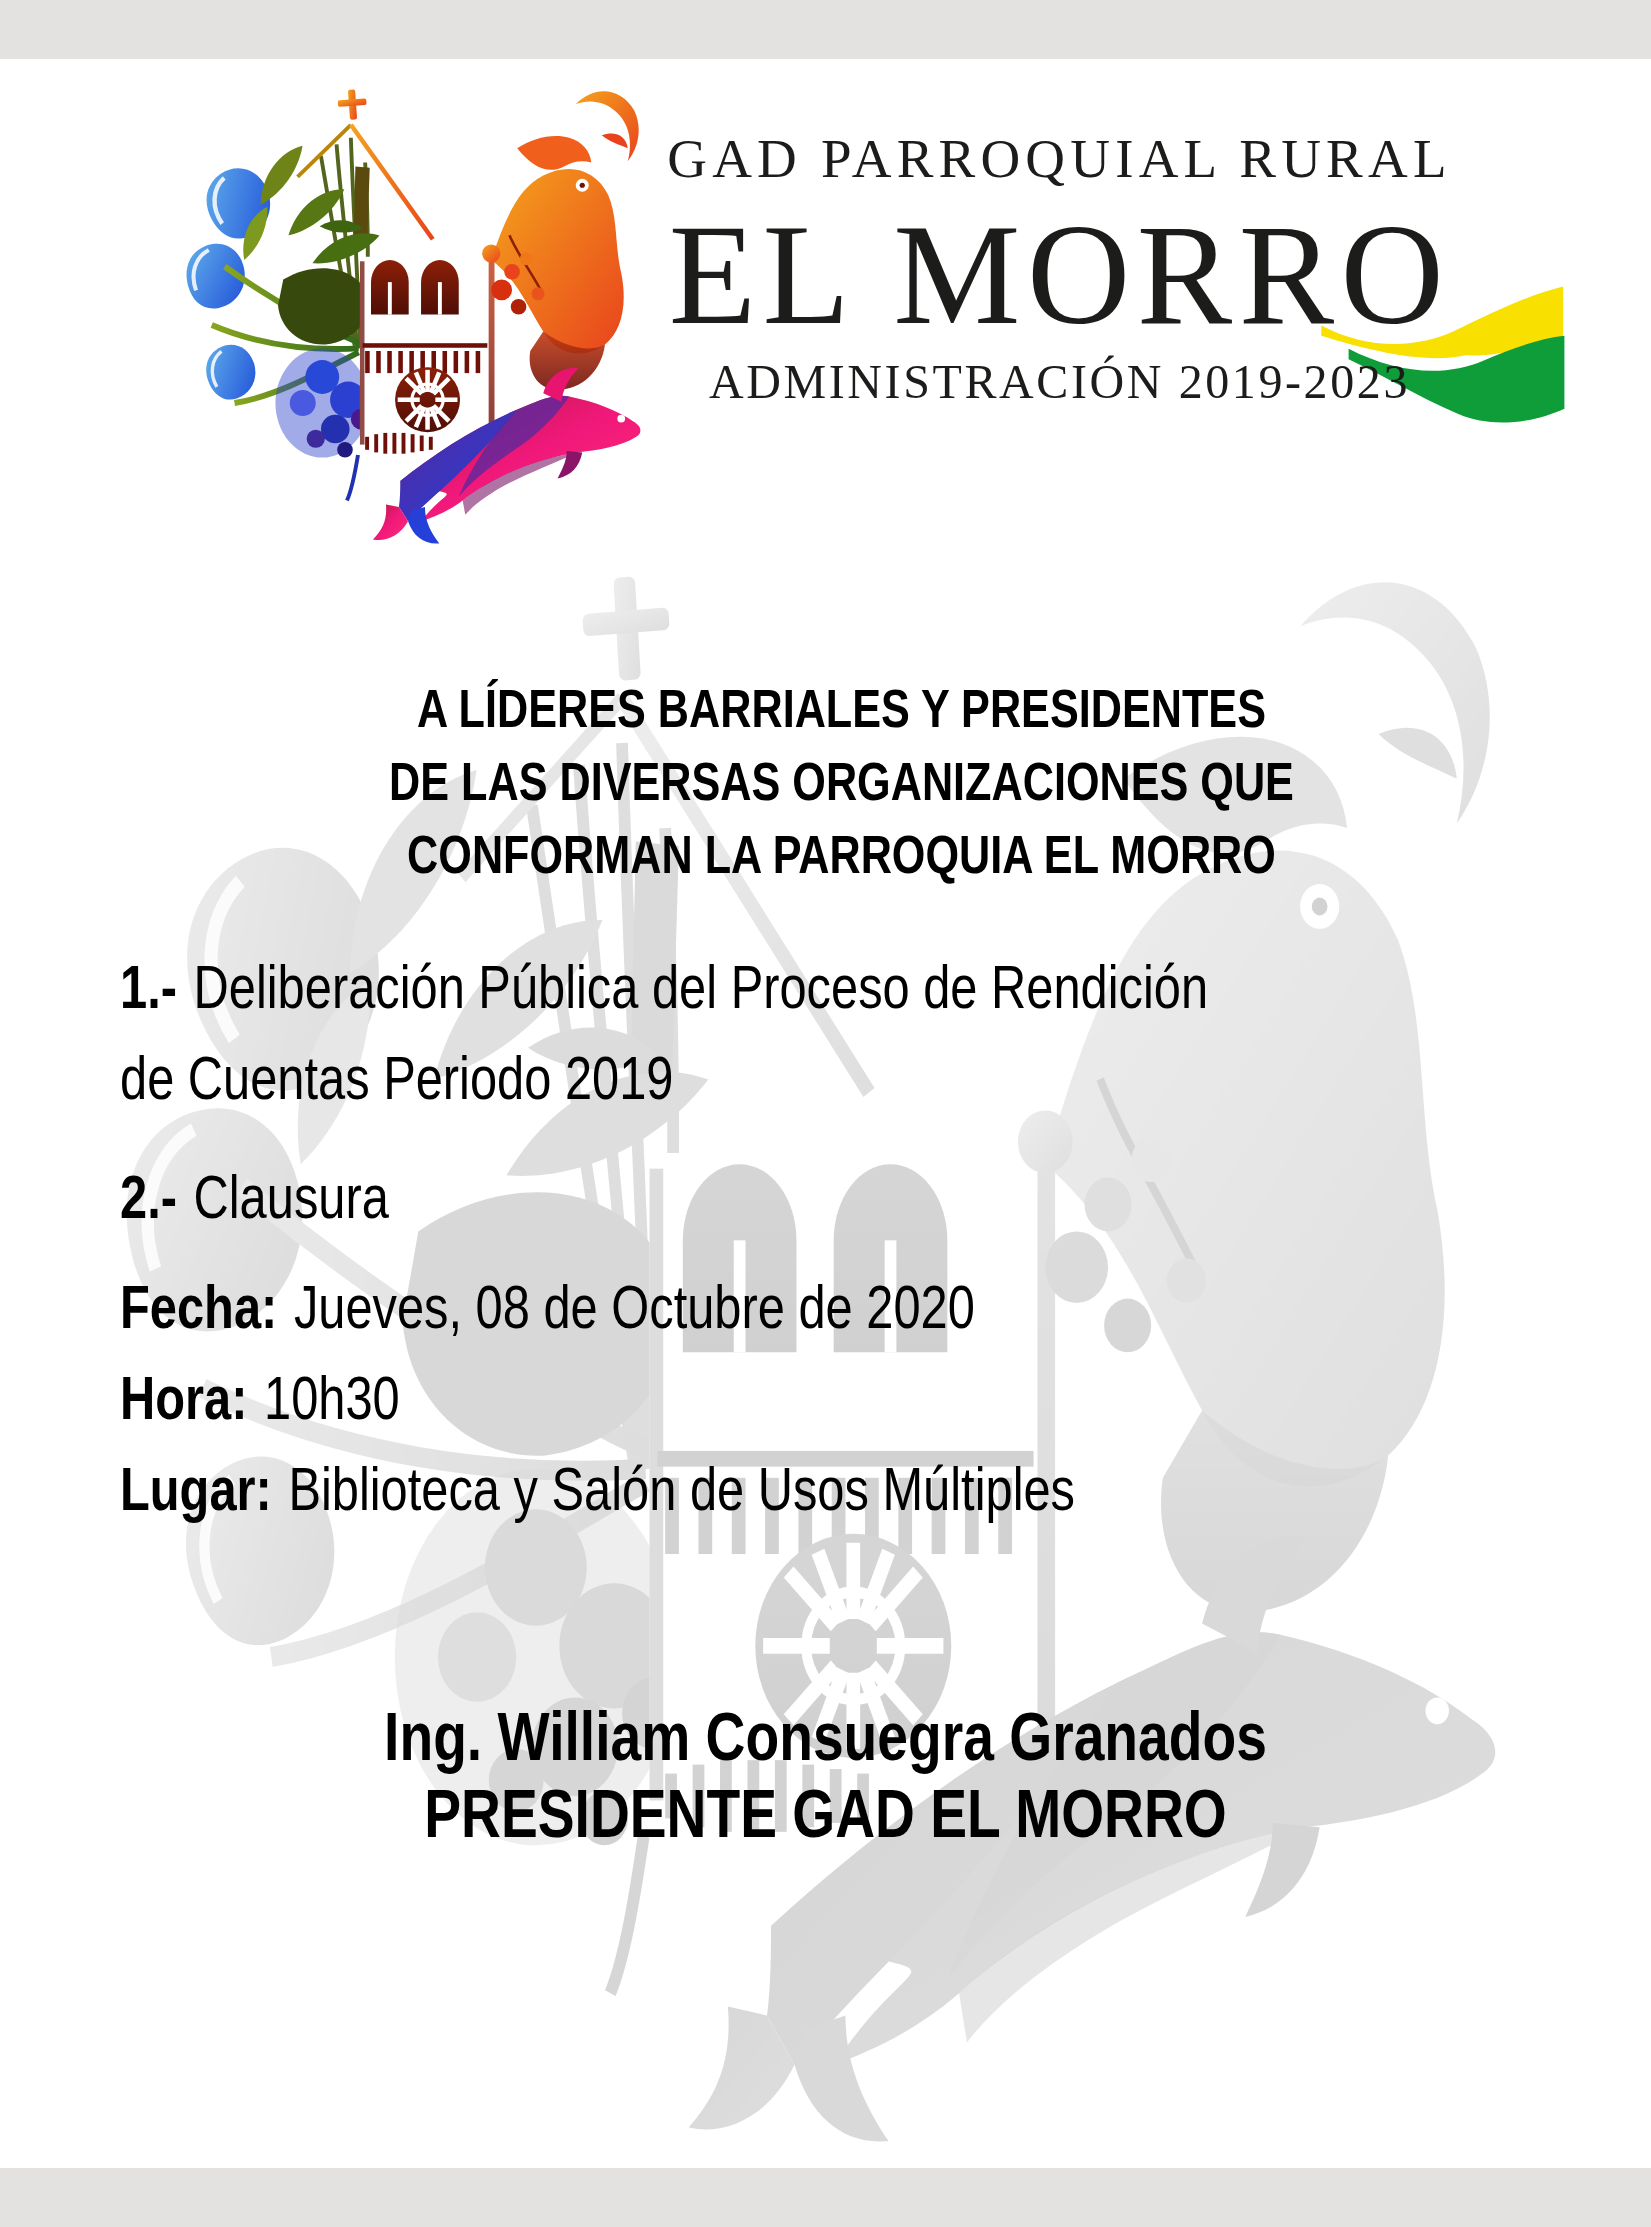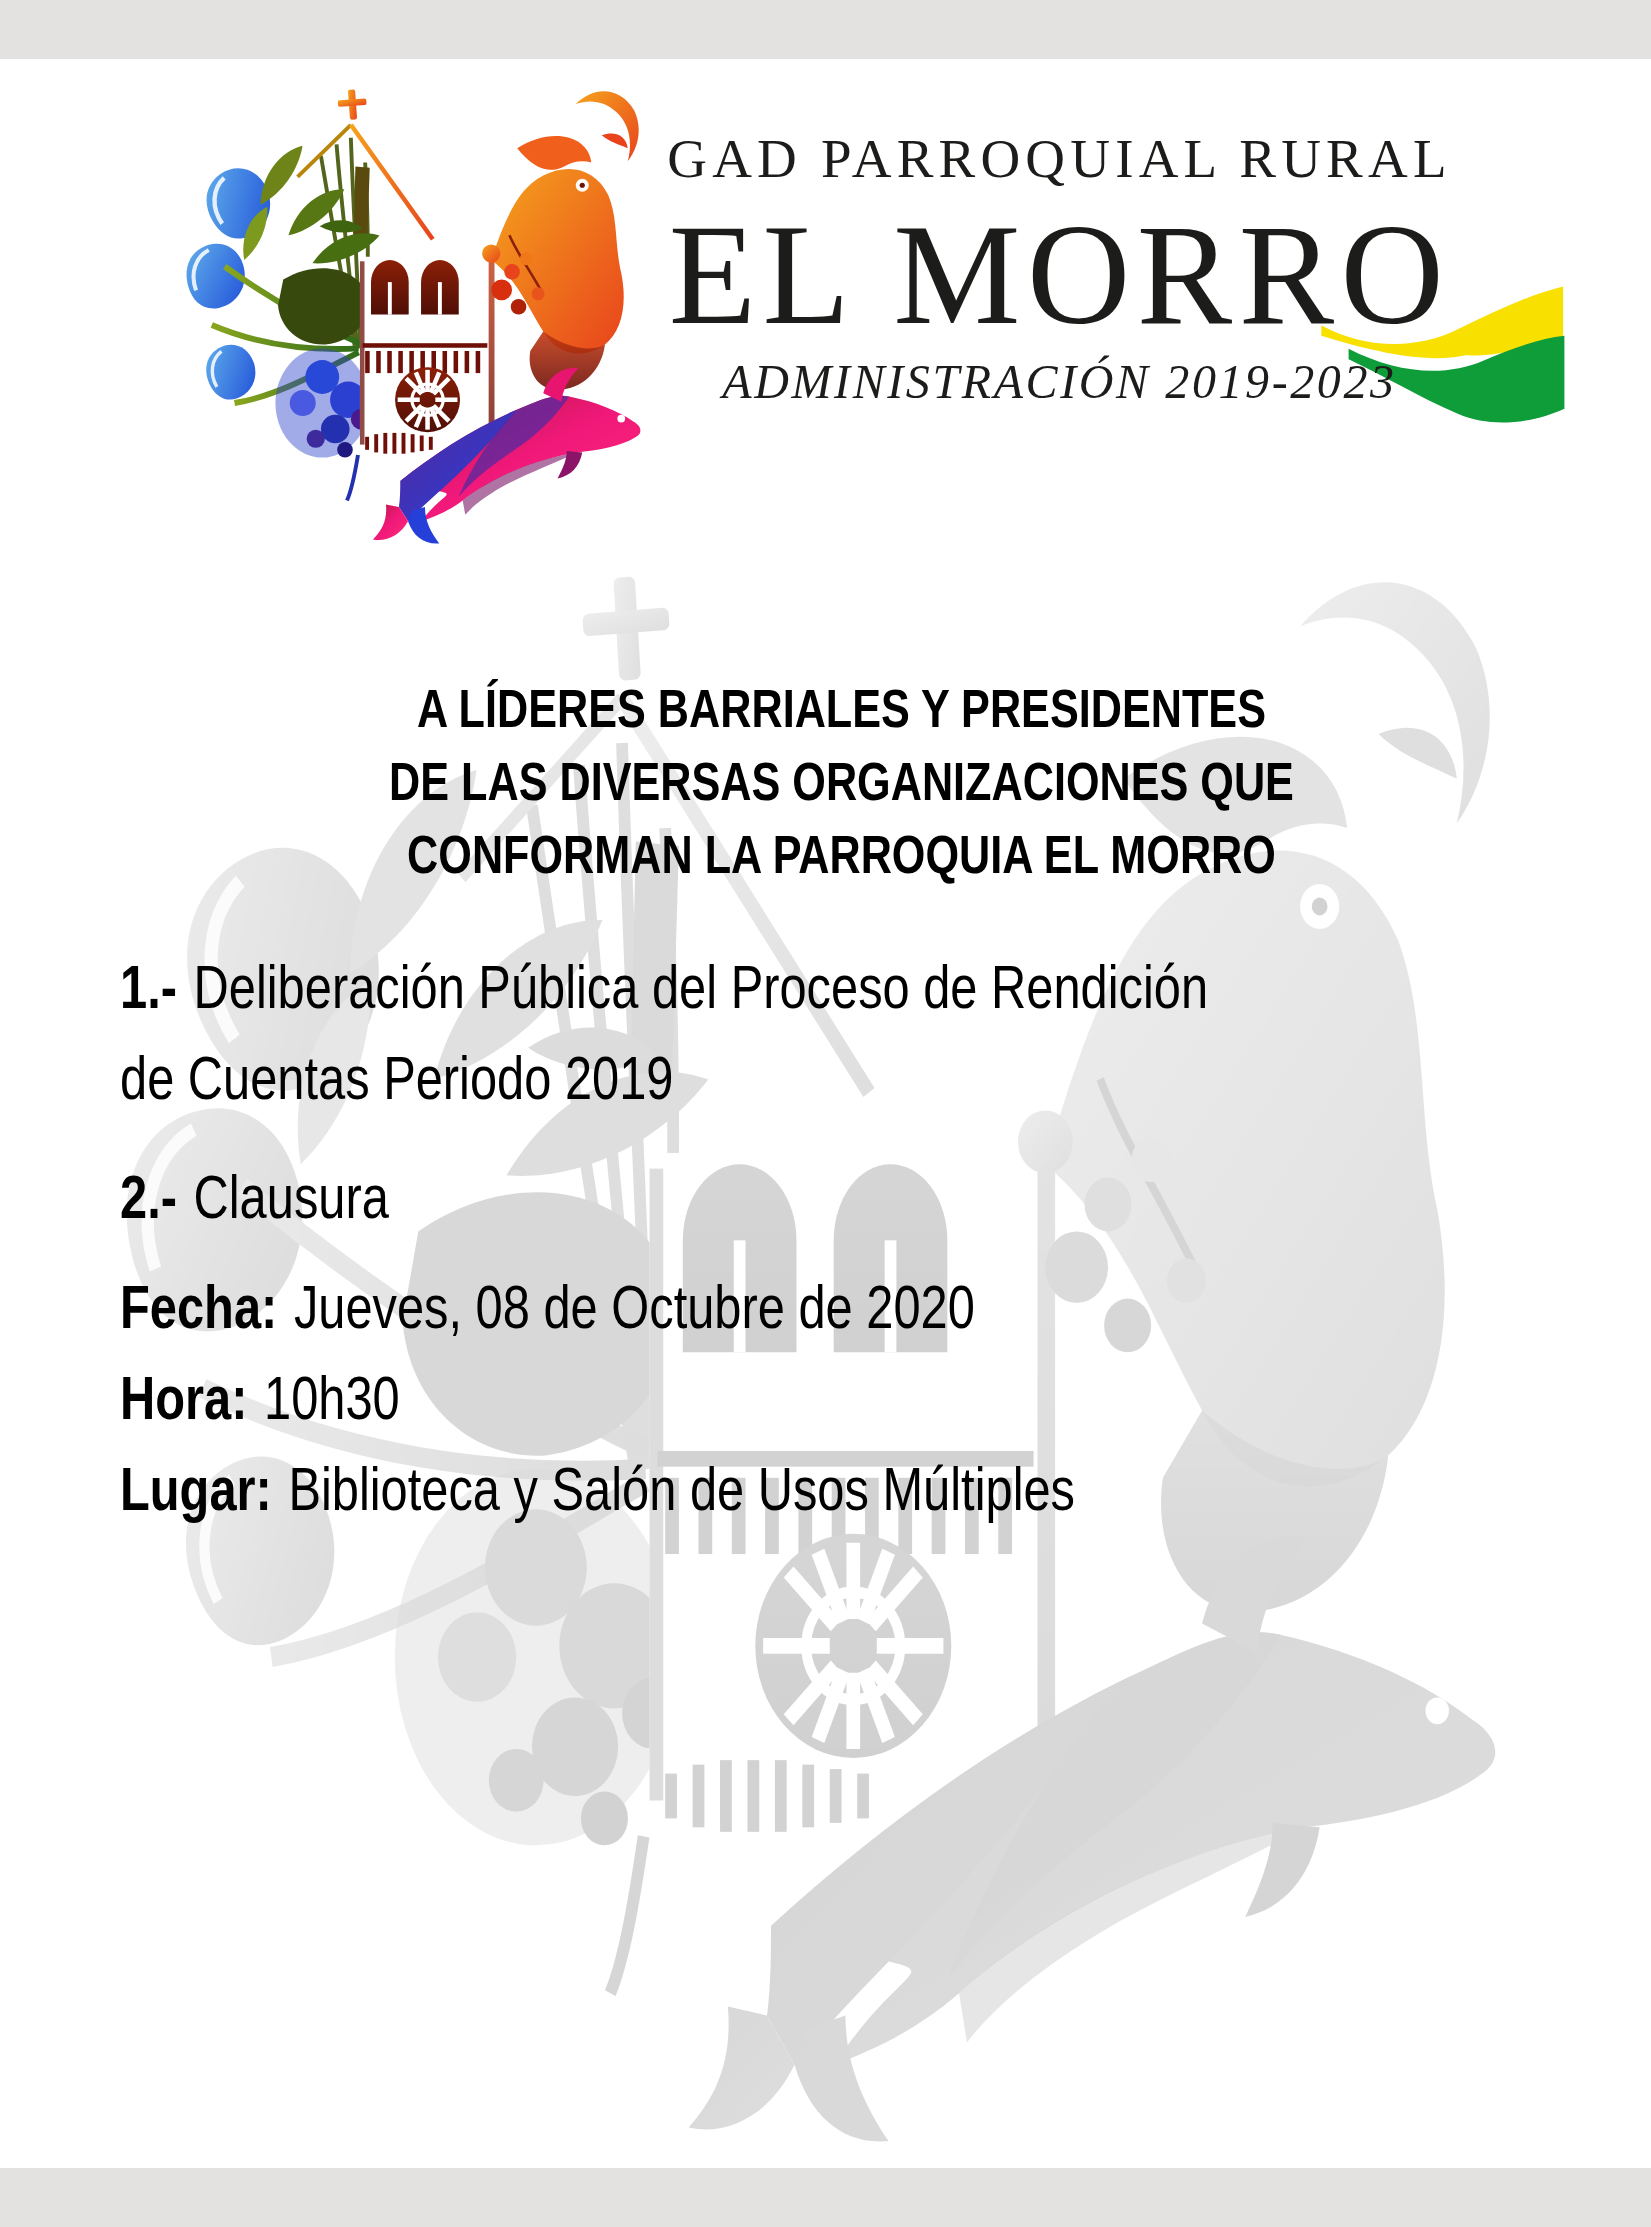--- a/index.html
+++ b/index.html
@@ -20,21 +20,21 @@
 
   
   .flag{position:absolute;left:1320px;top:281px;width:247px;height:150px;z-index:1;}
   .flag svg{width:100%;height:100%;}
 
   
   .hdr{position:absolute;left:637px;width:845px;text-align:center;z-index:2;
        font-family:"Liberation Serif", serif;color:#1c1c1a;white-space:nowrap;}
   .hdr.l1{top:131px;font-size:55px;letter-spacing:5.2px;line-height:1;}
   .hdr.l2{top:204px;font-size:143px;letter-spacing:6.5px;line-height:1;}
-  .hdr.l3{top:358px;font-size:48px;letter-spacing:2.6px;line-height:1;font-style:italic;}
+  .hdr.l3{top:358px;font-size:48px;letter-spacing:2.6px;line-height:1;}
 
   .condC{transform:scale(0.8,1);transform-origin:50% 0;}
   .condL{transform:scale(0.8,1);transform-origin:0 0;}
 
   .title{position:absolute;left:0;top:499px;width:1651px;margin:0;text-align:center;
          font-size:94px;font-weight:700;line-height:1;z-index:2;}
   .subtitle{position:absolute;left:0;top:656px;width:1651px;margin:16px;text-align:center;
             font-size:54px;font-weight:700;line-height:73px;z-index:2;}
   .agenda-item{position:absolute;left:120px;width:1626px;font-size:61px;font-weight:400;
                line-height:91px;z-index:2;}
@@ -286,15 +286,19 @@
   <div class="agenda-item second condL">
     <div><span class="bold num">2.-</span><span>Clausura</span></div>
   </div>
 
   <div class="details condL">
     <div><span class="bold">Fecha:</span><span class="val">Jueves, 08 de Octubre de 2020</span></div>
     <div><span class="bold">Hora:</span><span class="val">10h30</span></div>
     <div><span class="bold">Lugar:</span><span class="val">Biblioteca y Salón de Usos Múltiples</span></div>
   </div>
 
+  <div class="signature">
+    <div class="condC">Ing. William Consuegra Granados</div>
+    <div class="condC">PRESIDENTE GAD EL MORRO</div>
+  </div>
 
 </div>
 
 
 </body></html>

